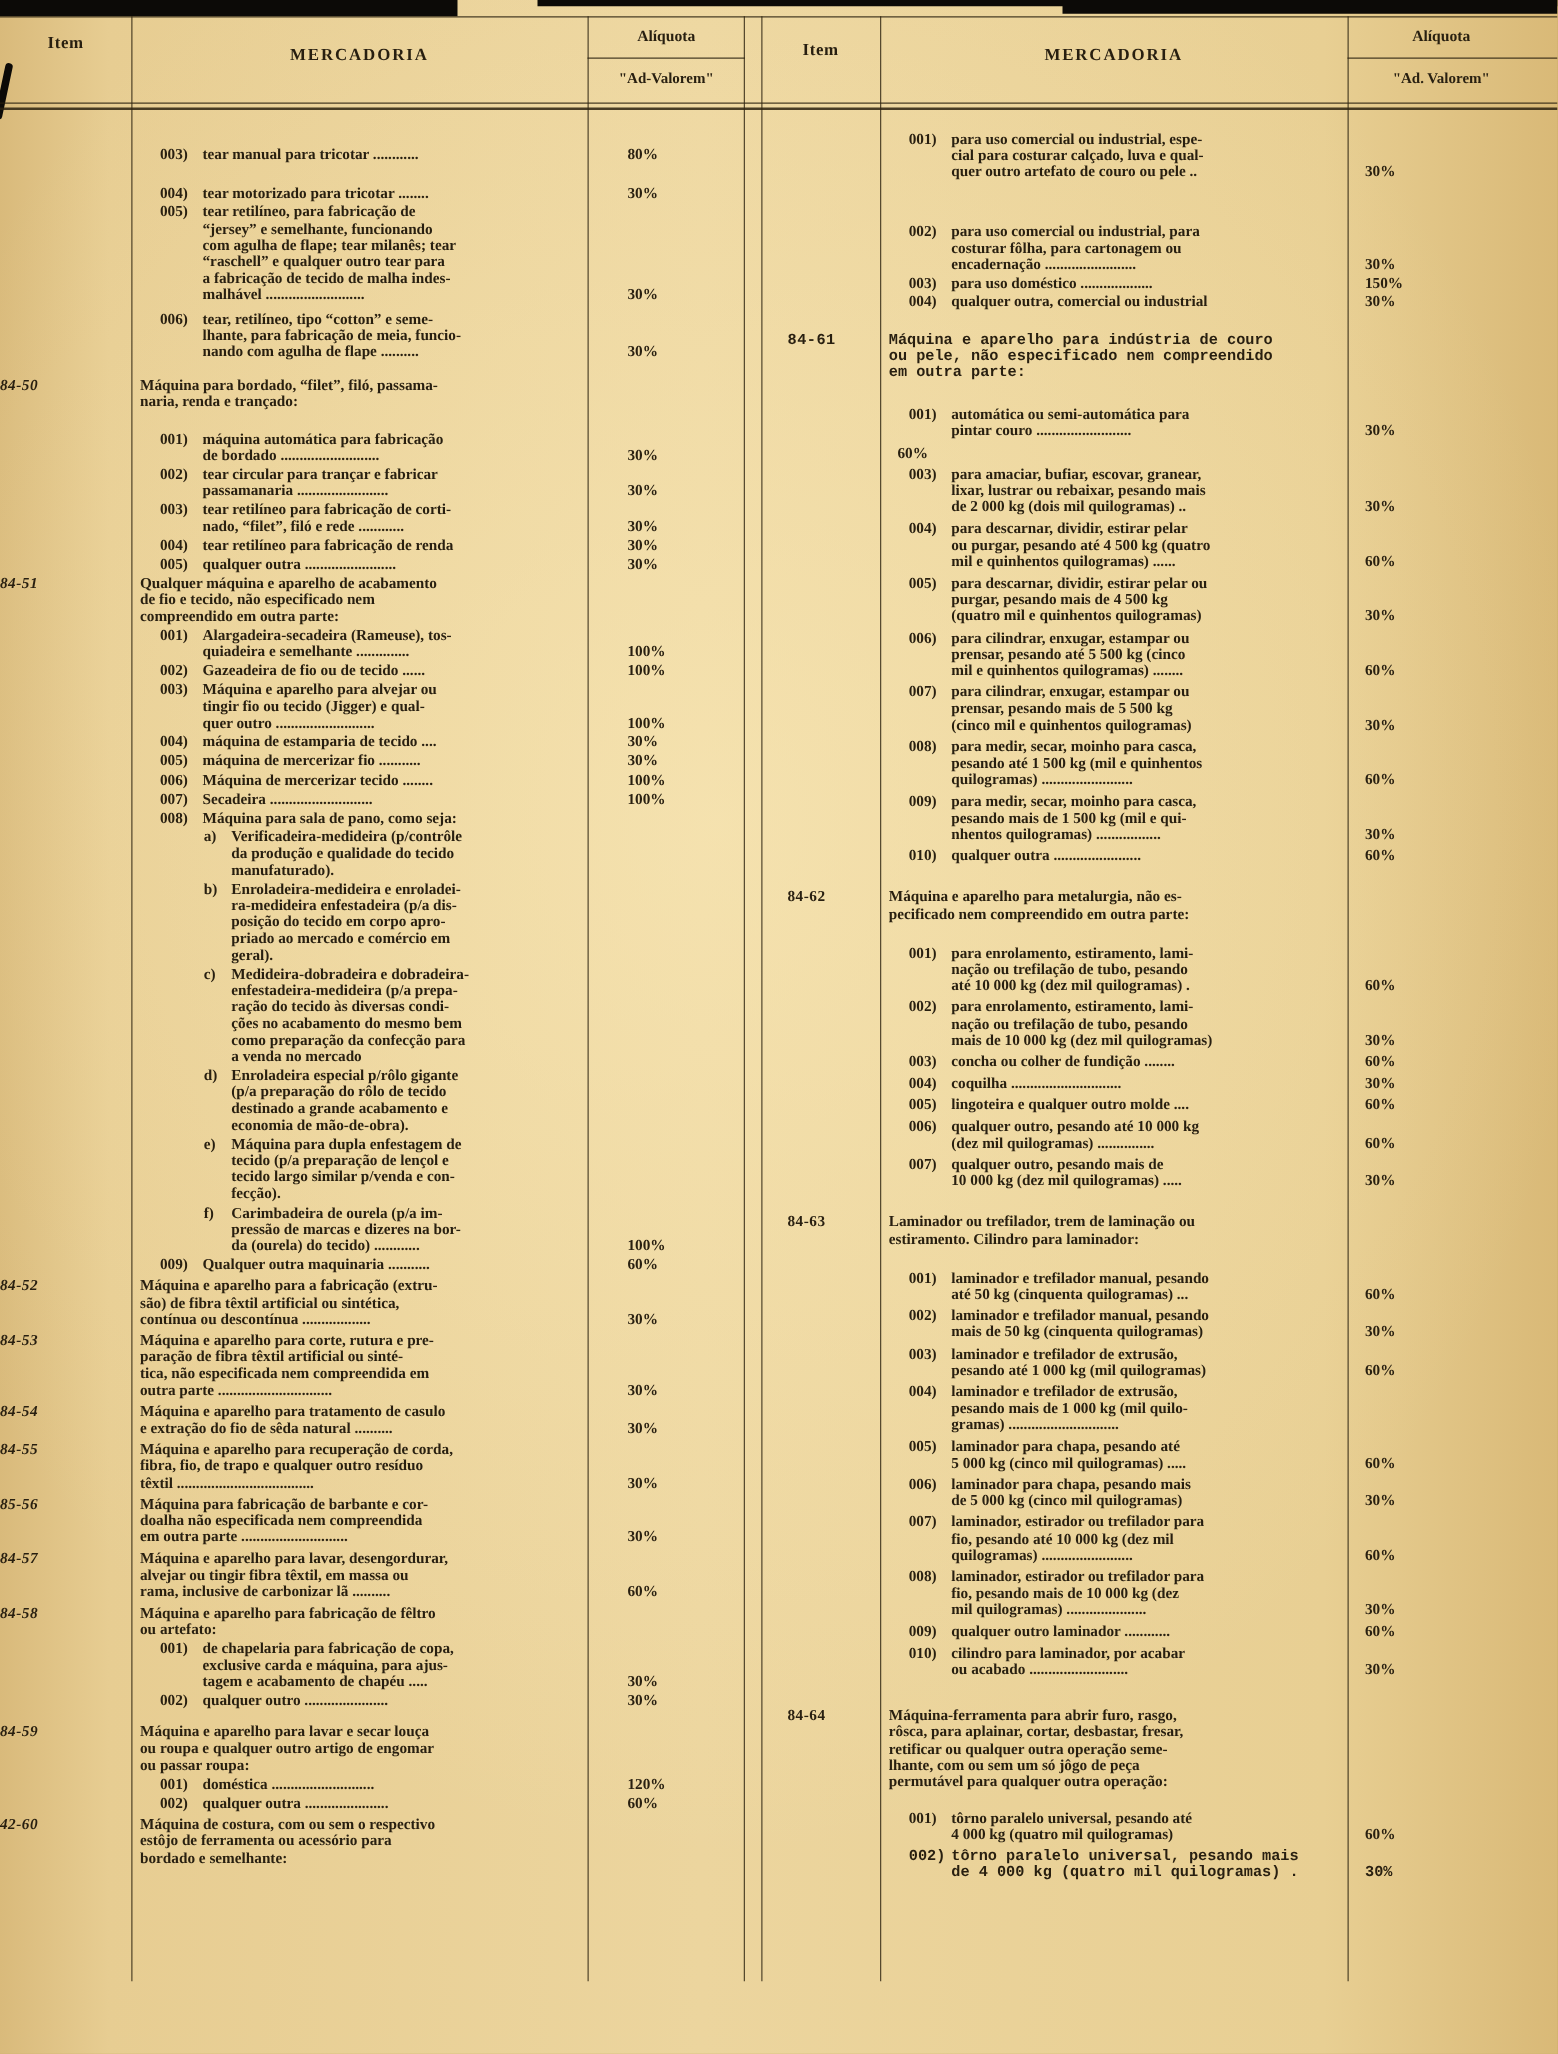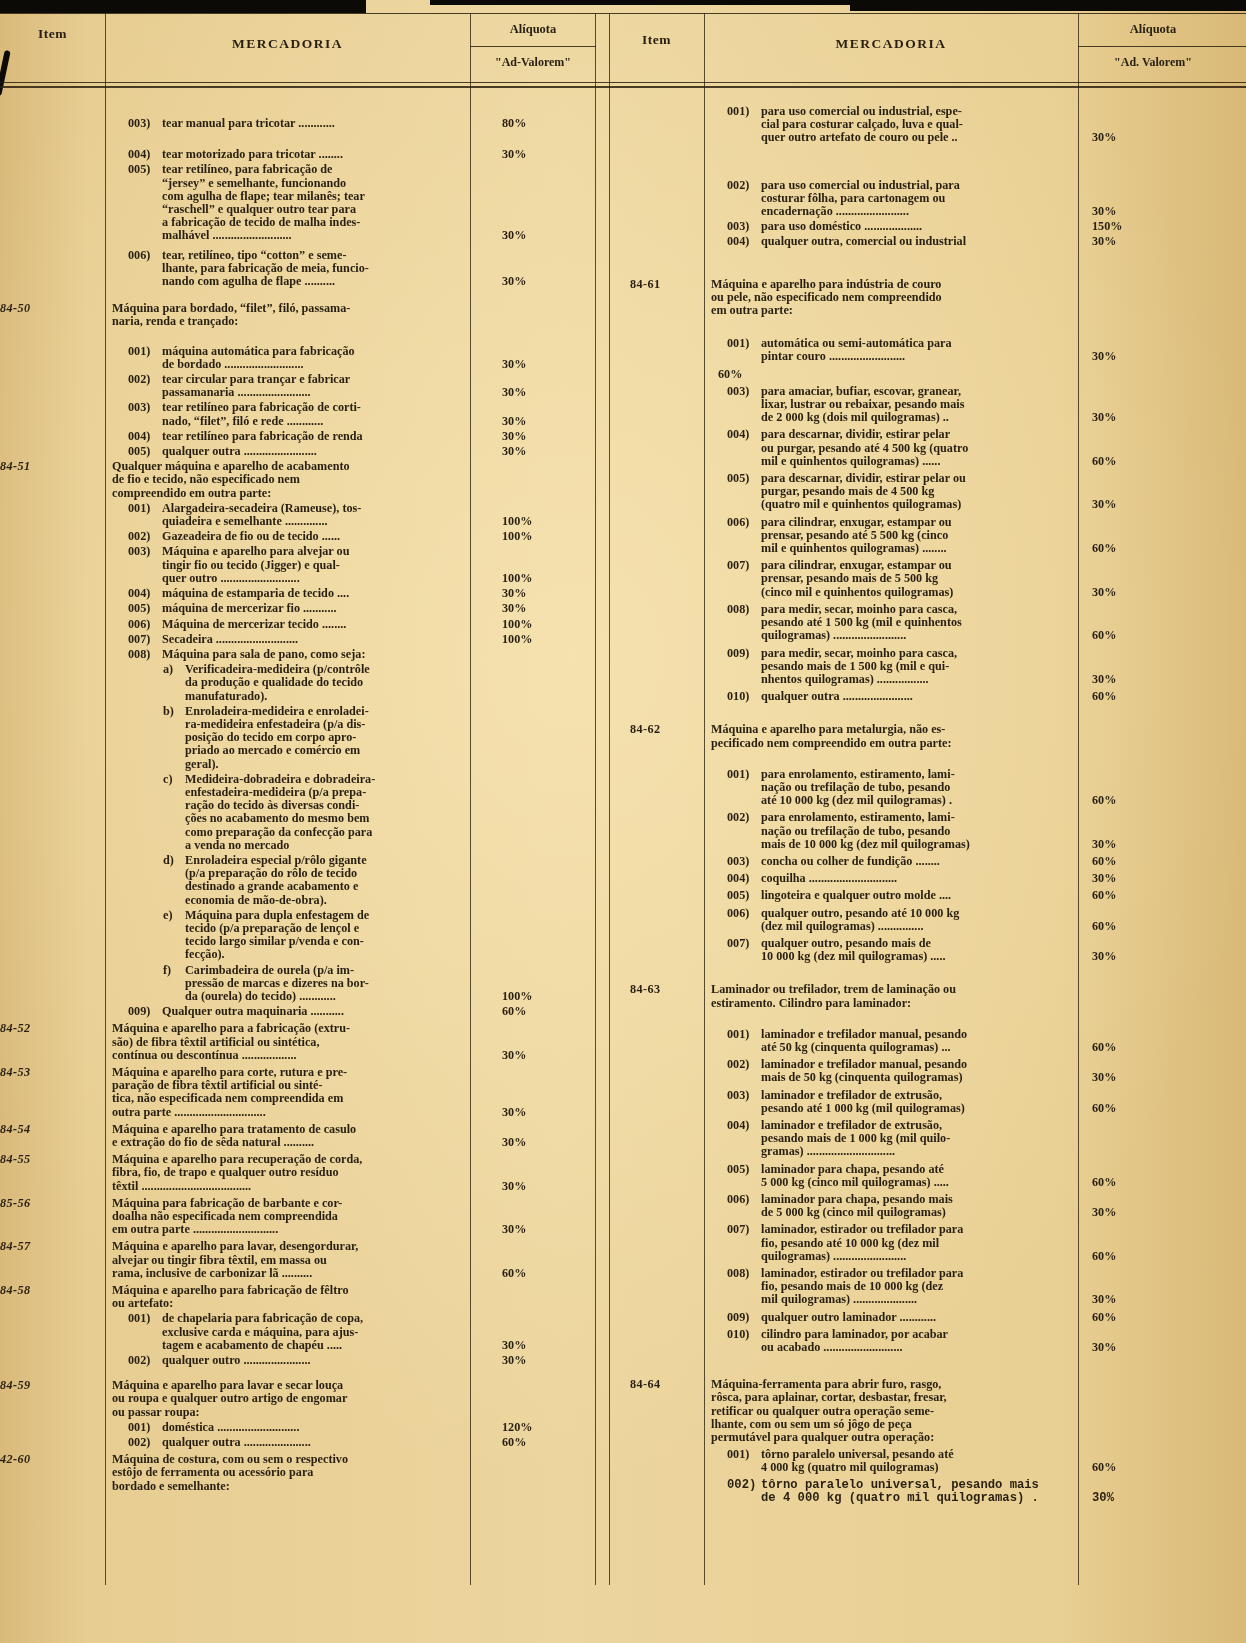--- a/index.html
+++ b/index.html
@@ -440,21 +440,21 @@
         </div>
         <div class="c-rate">150%</div>
       </div>
       <div class="row">
         <div class="c-item"></div>
         <div class="c-desc ind1">
           <p class="dtext"><span class="lbl">004)</span><span>qualquer outra, comercial ou industrial</span></p>
         </div>
         <div class="c-rate">30%</div>
       </div>
-      <div class="row" style="margin-top: 29px;">
+      <div class="row" style="margin-top: 17px; font-family: Liberation Mono, monospace;">
         <div class="c-item">84-61</div>
         <div class="c-desc ind0">
           <p class="dtext"><span>Máquina e aparelho para indústria de couro
 ou pele, não especificado nem compreendido
 em outra parte:</span></p>
         </div>
         <div class="c-rate"></div>
       </div>
       <div class="row" style="margin-top: 20px;">
         <div class="c-item"></div>
@@ -695,21 +695,21 @@
         <div class="c-item">84-64</div>
         <div class="c-desc ind0">
           <p class="dtext"><span>Máquina-ferramenta para abrir furo, rasgo,
 rôsca, para aplainar, cortar, desbastar, fresar,
 retificar ou qualquer outra operação seme-
 lhante, com ou sem um só jôgo de peça
 permutável para qualquer outra operação:</span></p>
         </div>
         <div class="c-rate"></div>
       </div>
-      <div class="row" style="margin-top: 4px;">
+      <div class="row" style="margin-top: 16px;">
         <div class="c-item"></div>
         <div class="c-desc ind1">
           <p class="dtext"><span class="lbl">001)</span><span>tôrno paralelo universal, pesando até
 4 000 kg (quatro mil quilogramas)</span></p>
         </div>
         <div class="c-rate">60%</div>
       </div>
       <div class="row" style="margin-top: 4px; font-family: Liberation Mono, monospace;">
         <div class="c-item"></div>
         <div class="c-desc ind1">

